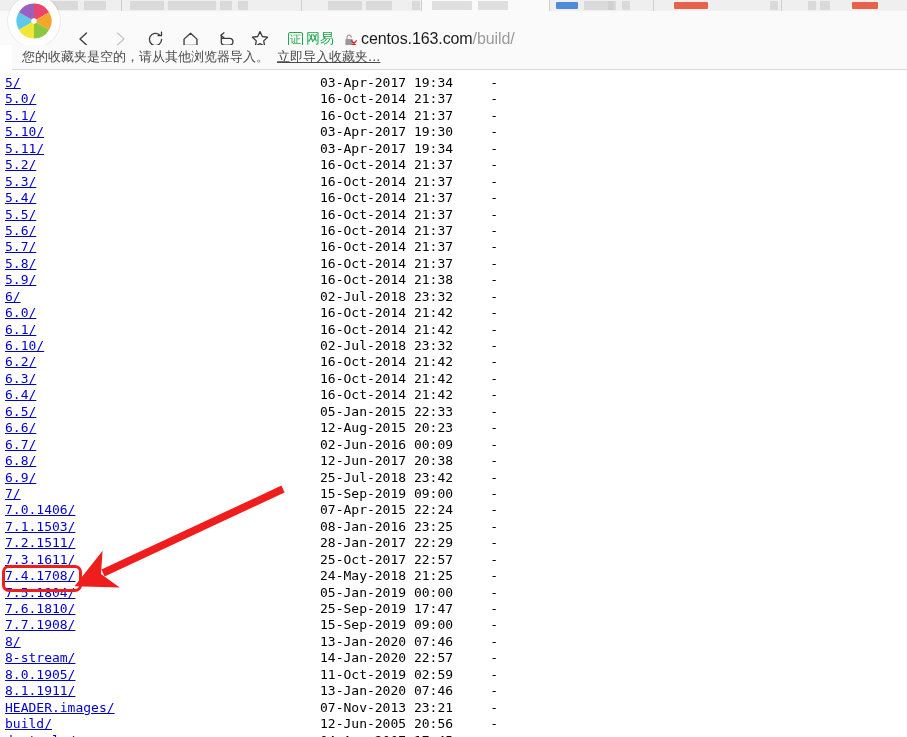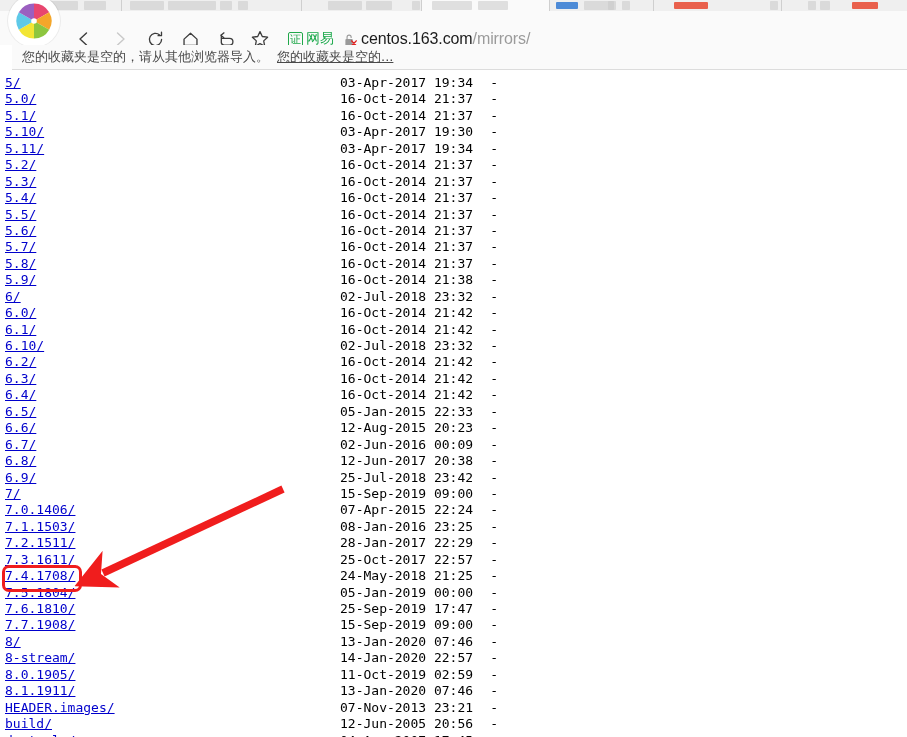--- a/index.html
+++ b/index.html
@@ -123,21 +123,21 @@
     color:#000000;
   }
   .dir-row { height:16.45px; position:relative; }
   .dir-name {
     position:absolute; left:5px; top:0;
     color:#0000cc;
     text-decoration:underline;
     cursor:pointer;
   }
   .dir-date {
-    position:absolute; left:340px; top:0;
+    position:absolute; left:320px; top:0;
     color:#000000;
   }
   .dir-size {
     position:absolute; left:462px; top:0;
     width:36px; text-align:right;
     color:#000000;
   }
 
   
   #annotation-layer {
@@ -247,27 +247,27 @@
     </div>
 
     <div id="omnibox">
       <span id="cert-badge">证</span>
       <span id="cert-owner">网易</span>
       <svg id="lock-broken" viewBox="0 0 14 16">
         <rect x="1.5" y="6.5" width="8" height="7" rx="1" fill="#9a9a9a"></rect>
         <path d="M3.3 6.5 L3.3 4.4 A2.2 2.2 0 0 1 7.7 4.4 L7.7 5.2" fill="none" stroke="#9a9a9a" stroke-width="1.2"></path>
         <path d="M8.2 8.4 L13.2 13.6 M13.2 8.4 L8.2 13.6" stroke="#e02020" stroke-width="1.5" stroke-linecap="round"></path>
       </svg>
-      <span id="url-text"><span>centos.163.com</span><span id="url-path">/mirrors/</span></span>
+      <span id="url-text"><span>centos.163.com</span><span id="url-path">/build/</span></span>
     </div>
   </div>
 
   <div id="bookmarks-bar">
     <span id="bookmarks-empty-text">您的收藏夹是空的，请从其他浏览器导入。</span>
-    <span id="import-bookmarks-link">您的收藏夹是空的...</span>
+    <span id="import-bookmarks-link">立即导入收藏夹...</span>
   </div>
 </div>
 
 <div id="page-viewport">
   <div id="dir-listing"><div class="dir-row"><a class="dir-name">5/</a><span class="dir-date">03-Apr-2017 19:34</span><span class="dir-size">-</span></div><div class="dir-row"><a class="dir-name">5.0/</a><span class="dir-date">16-Oct-2014 21:37</span><span class="dir-size">-</span></div><div class="dir-row"><a class="dir-name">5.1/</a><span class="dir-date">16-Oct-2014 21:37</span><span class="dir-size">-</span></div><div class="dir-row"><a class="dir-name">5.10/</a><span class="dir-date">03-Apr-2017 19:30</span><span class="dir-size">-</span></div><div class="dir-row"><a class="dir-name">5.11/</a><span class="dir-date">03-Apr-2017 19:34</span><span class="dir-size">-</span></div><div class="dir-row"><a class="dir-name">5.2/</a><span class="dir-date">16-Oct-2014 21:37</span><span class="dir-size">-</span></div><div class="dir-row"><a class="dir-name">5.3/</a><span class="dir-date">16-Oct-2014 21:37</span><span class="dir-size">-</span></div><div class="dir-row"><a class="dir-name">5.4/</a><span class="dir-date">16-Oct-2014 21:37</span><span class="dir-size">-</span></div><div class="dir-row"><a class="dir-name">5.5/</a><span class="dir-date">16-Oct-2014 21:37</span><span class="dir-size">-</span></div><div class="dir-row"><a class="dir-name">5.6/</a><span class="dir-date">16-Oct-2014 21:37</span><span class="dir-size">-</span></div><div class="dir-row"><a class="dir-name">5.7/</a><span class="dir-date">16-Oct-2014 21:37</span><span class="dir-size">-</span></div><div class="dir-row"><a class="dir-name">5.8/</a><span class="dir-date">16-Oct-2014 21:37</span><span class="dir-size">-</span></div><div class="dir-row"><a class="dir-name">5.9/</a><span class="dir-date">16-Oct-2014 21:38</span><span class="dir-size">-</span></div><div class="dir-row"><a class="dir-name">6/</a><span class="dir-date">02-Jul-2018 23:32</span><span class="dir-size">-</span></div><div class="dir-row"><a class="dir-name">6.0/</a><span class="dir-date">16-Oct-2014 21:42</span><span class="dir-size">-</span></div><div class="dir-row"><a class="dir-name">6.1/</a><span class="dir-date">16-Oct-2014 21:42</span><span class="dir-size">-</span></div><div class="dir-row"><a class="dir-name">6.10/</a><span class="dir-date">02-Jul-2018 23:32</span><span class="dir-size">-</span></div><div class="dir-row"><a class="dir-name">6.2/</a><span class="dir-date">16-Oct-2014 21:42</span><span class="dir-size">-</span></div><div class="dir-row"><a class="dir-name">6.3/</a><span class="dir-date">16-Oct-2014 21:42</span><span class="dir-size">-</span></div><div class="dir-row"><a class="dir-name">6.4/</a><span class="dir-date">16-Oct-2014 21:42</span><span class="dir-size">-</span></div><div class="dir-row"><a class="dir-name">6.5/</a><span class="dir-date">05-Jan-2015 22:33</span><span class="dir-size">-</span></div><div class="dir-row"><a class="dir-name">6.6/</a><span class="dir-date">12-Aug-2015 20:23</span><span class="dir-size">-</span></div><div class="dir-row"><a class="dir-name">6.7/</a><span class="dir-date">02-Jun-2016 00:09</span><span class="dir-size">-</span></div><div class="dir-row"><a class="dir-name">6.8/</a><span class="dir-date">12-Jun-2017 20:38</span><span class="dir-size">-</span></div><div class="dir-row"><a class="dir-name">6.9/</a><span class="dir-date">25-Jul-2018 23:42</span><span class="dir-size">-</span></div><div class="dir-row"><a class="dir-name">7/</a><span class="dir-date">15-Sep-2019 09:00</span><span class="dir-size">-</span></div><div class="dir-row"><a class="dir-name">7.0.1406/</a><span class="dir-date">07-Apr-2015 22:24</span><span class="dir-size">-</span></div><div class="dir-row"><a class="dir-name">7.1.1503/</a><span class="dir-date">08-Jan-2016 23:25</span><span class="dir-size">-</span></div><div class="dir-row"><a class="dir-name">7.2.1511/</a><span class="dir-date">28-Jan-2017 22:29</span><span class="dir-size">-</span></div><div class="dir-row"><a class="dir-name">7.3.1611/</a><span class="dir-date">25-Oct-2017 22:57</span><span class="dir-size">-</span></div><div class="dir-row"><a class="dir-name">7.4.1708/</a><span class="dir-date">24-May-2018 21:25</span><span class="dir-size">-</span></div><div class="dir-row"><a class="dir-name">7.5.1804/</a><span class="dir-date">05-Jan-2019 00:00</span><span class="dir-size">-</span></div><div class="dir-row"><a class="dir-name">7.6.1810/</a><span class="dir-date">25-Sep-2019 17:47</span><span class="dir-size">-</span></div><div class="dir-row"><a class="dir-name">7.7.1908/</a><span class="dir-date">15-Sep-2019 09:00</span><span class="dir-size">-</span></div><div class="dir-row"><a class="dir-name">8/</a><span class="dir-date">13-Jan-2020 07:46</span><span class="dir-size">-</span></div><div class="dir-row"><a class="dir-name">8-stream/</a><span class="dir-date">14-Jan-2020 22:57</span><span class="dir-size">-</span></div><div class="dir-row"><a class="dir-name">8.0.1905/</a><span class="dir-date">11-Oct-2019 02:59</span><span class="dir-size">-</span></div><div class="dir-row"><a class="dir-name">8.1.1911/</a><span class="dir-date">13-Jan-2020 07:46</span><span class="dir-size">-</span></div><div class="dir-row"><a class="dir-name">HEADER.images/</a><span class="dir-date">07-Nov-2013 23:21</span><span class="dir-size">-</span></div><div class="dir-row"><a class="dir-name">build/</a><span class="dir-date">12-Jun-2005 20:56</span><span class="dir-size">-</span></div><div class="dir-row"><a class="dir-name">dostools/</a><span class="dir-date">04-Apr-2007 17:45</span><span class="dir-size">-</span></div><div class="dir-row"></div><div class="dir-row"></div><div class="dir-row"></div></div>
 </div>
 
 <div id="annotation-layer">
   <svg width="907" height="737" style="position:absolute;left:0;top:0;">
     <defs>

